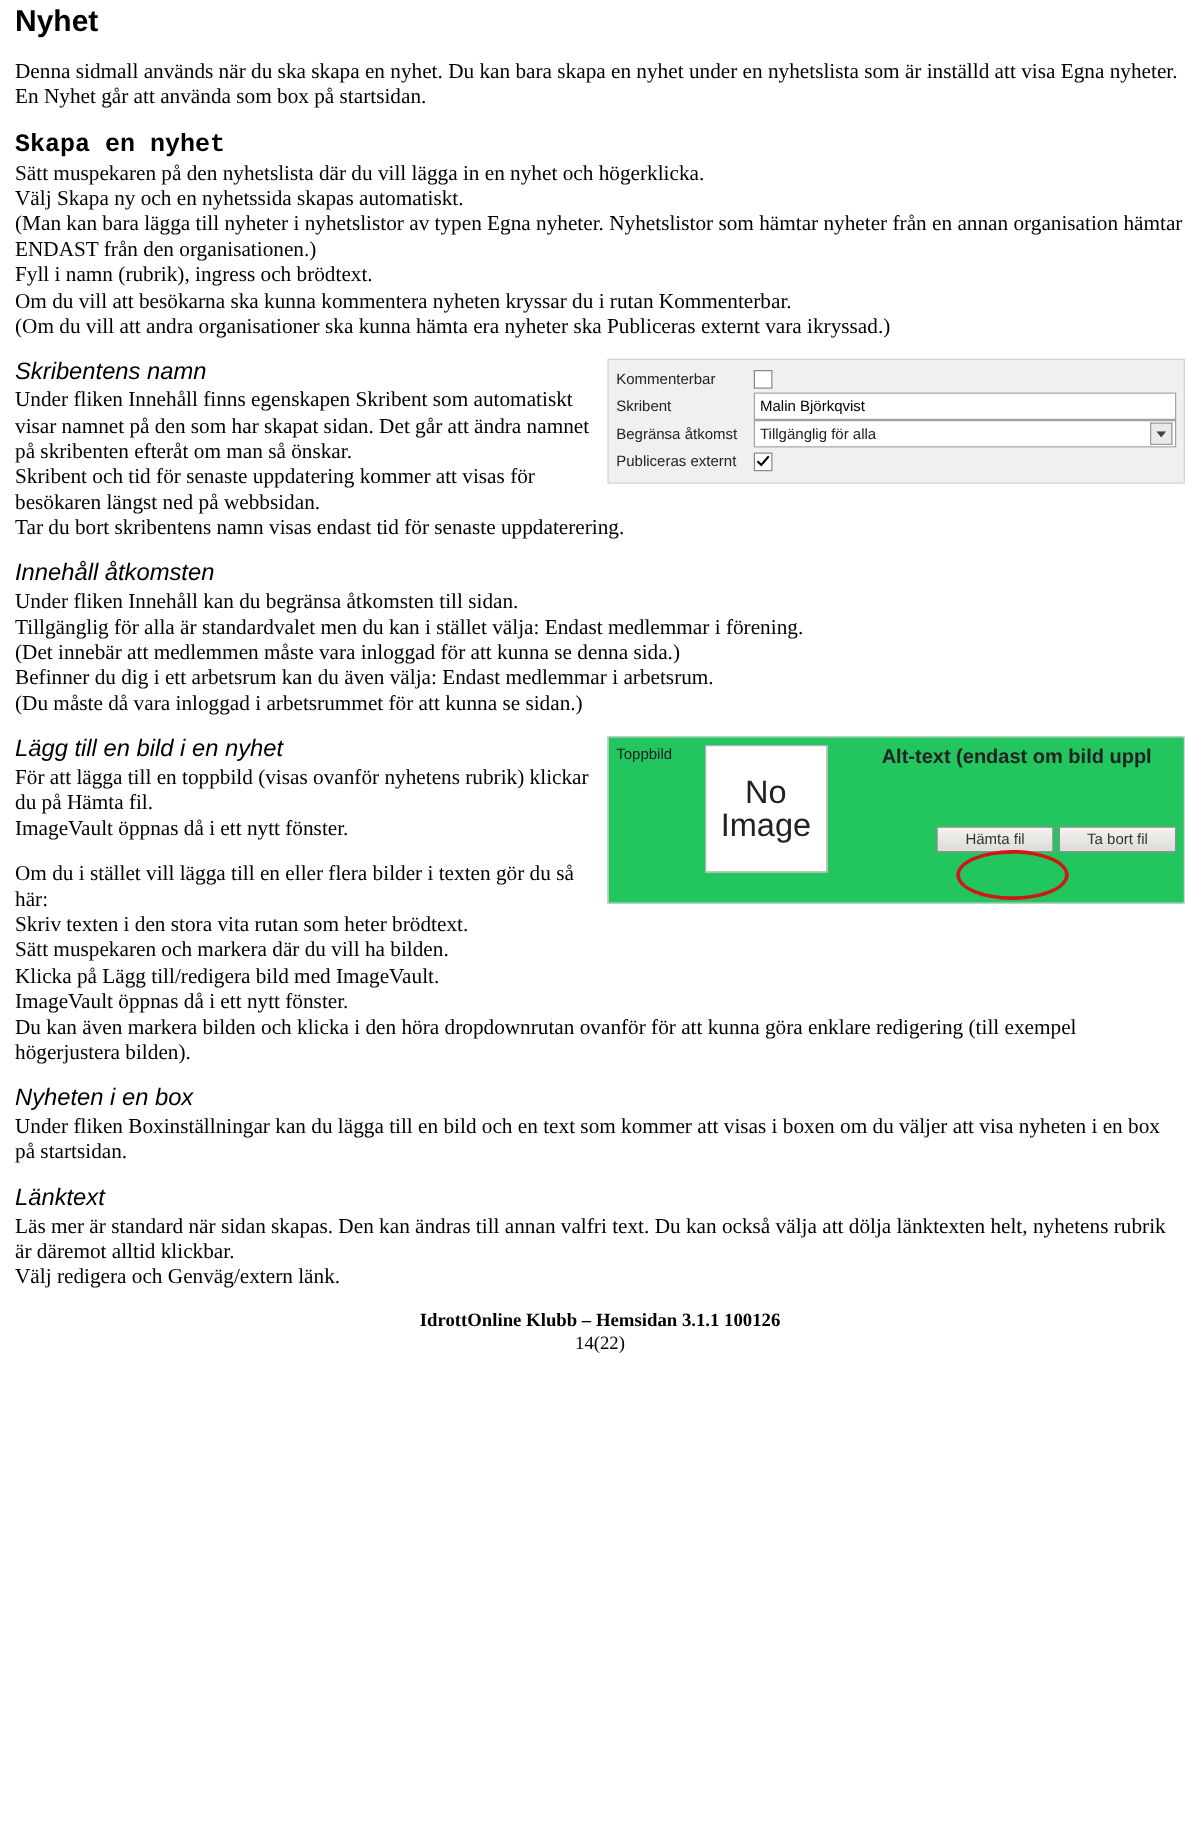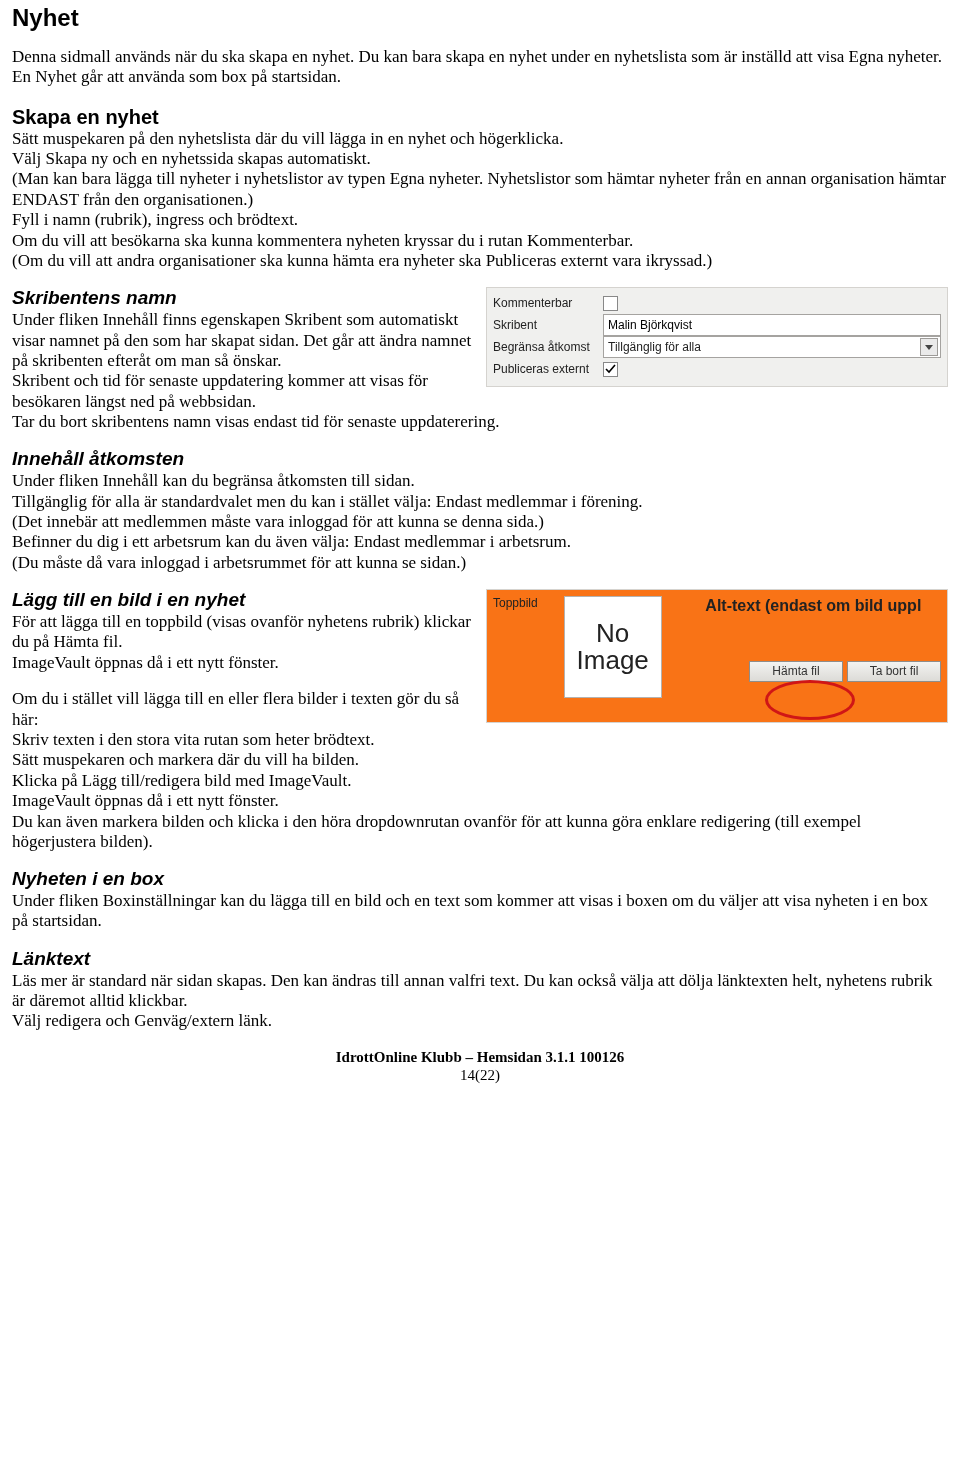--- a/index.html
+++ b/index.html
@@ -16,29 +16,29 @@
     padding: 4px 12px 10px 12px;
     position: relative;
   }
   h1 {
     font-family: Arial, Helvetica, sans-serif;
     font-weight: bold;
     font-size: 24px;
     margin: 0 0 14px 0;
   }
   h2 {
-    font-family: Liberation Sans, sans-serif;
+    font-family: Liberation Mono, monospace;
     font-weight: bold;
     font-size: 20px;
     margin: 17px 0 0px 0;
   }
   h3 {
     font-family: Arial, Helvetica, sans-serif;
     font-style: italic;
-    font-weight: bold;
+    font-weight: normal;
     font-size: 19px;
     margin: 0 0 0px 0;
   }
   p {
     margin: 0;
   }
   .block { margin-bottom: 16px; }
   .flow-block { display: flow-root; margin-bottom: 16px; }
 
   
@@ -96,21 +96,21 @@
   .chk svg { width: 11px; height: 10px; }
 
   
   .panel-toppbild {
     float: right;
     width: 448px;
     margin-left: 10px;
     font-family: Tahoma, Arial, sans-serif;
     font-size: 12px;
     color: #222;
-    background: #f97316;
+    background: #22c55e;
     border: 1px solid #d5d3cf;
     padding: 6px 6px 8px 6px;
     position: relative;
     min-height: 118px;
   }
   .toppbild-row { display:flex; align-items:flex-start; gap:26px; }
   .noimage-box {
     width: 96px;
     height: 100px;
     border: 1px solid #b4b2b0;

